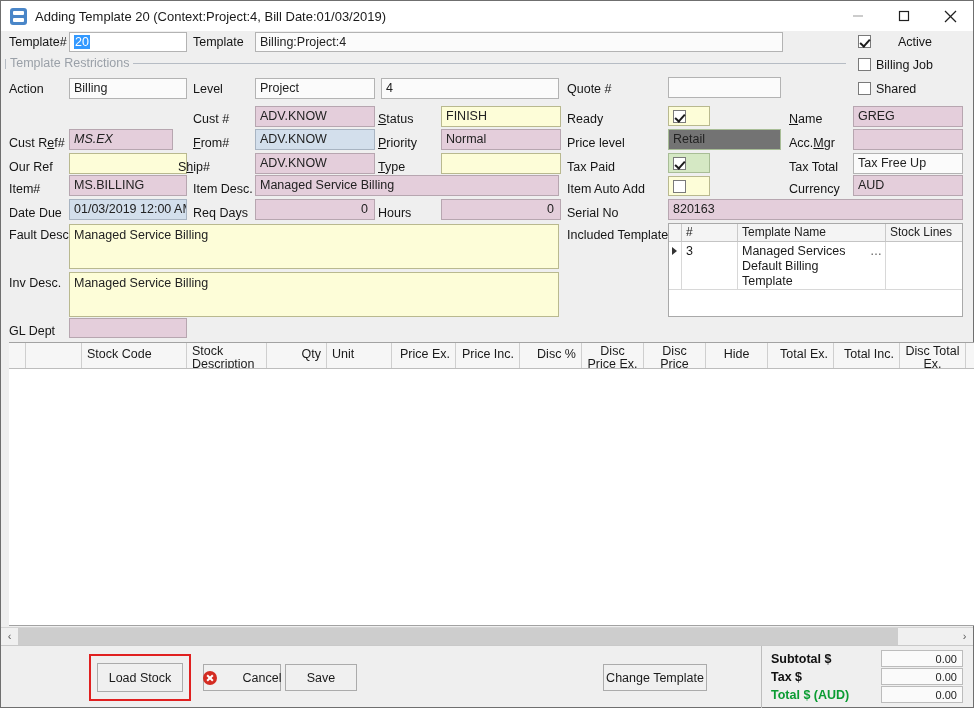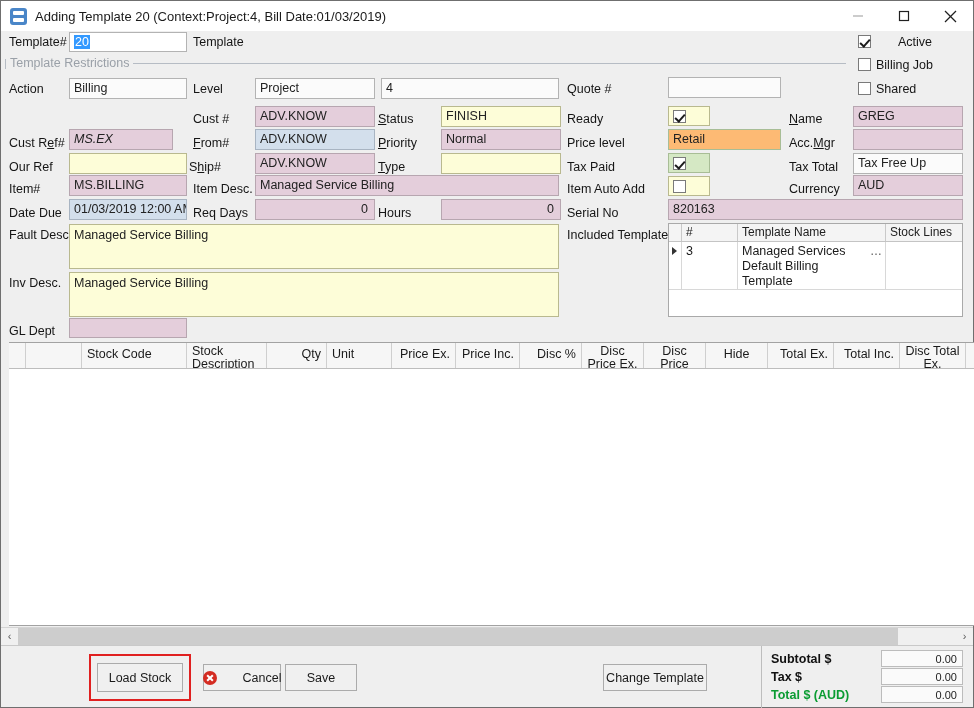--- a/index.html
+++ b/index.html
@@ -54,21 +54,21 @@
     border:1px solid #b3b3b3;
     background:#ffffff;
     font-size:12.5px;color:#222;
     line-height:normal;
     padding:2px 4px 0 4px;
     white-space:nowrap;overflow:hidden;
     font-family:"Liberation Sans", sans-serif;
   }
   .fld.pink{background:#e4cedb;border-color:#b7a6b0;}
   .fld.yellow{background:#fdfdd8;border-color:#b9b98f;}
-  .fld.green{background:#fdba74;border-color:#a8bd96;}
+  .fld.green{background:#737373;border-color:#a8bd96;}
   .fld.blue{background:#d3dfec;border-color:#a8b4c2;}
   .fld.plain{background:#fbfbfb;border-color:#b3b3b3;}
   .fld.right{text-align:right;padding-right:6px;}
   .fld.multiline{white-space:pre-wrap;padding-top:3px;}
 
   .chk{
     position:absolute;box-sizing:border-box;
     width:13px;height:13px;border:1px solid #7a7a7a;background:#fff;
   }
   .chk.on:after{
@@ -220,20 +220,21 @@
           </svg>
       </div>
     </div>
   </div>
 
   <div class="lbl" style="left:8px;top:34px;">Template#</div>
   <div class="fld" style="left:68px;top:31px;width:118px;height:20px;background:#fff;border-color:#b3b3b3;">
     <span style="background:#3399ff;color:#fff;padding:0 1px;">20</span>
   </div>
   <div class="lbl" style="left:192px;top:34px;">Template</div>
+  <div class="fld plain" style="left:254px;top:31px;width:528px;height:20px;">Billing:Project:4</div>
 
   <div class="chk on" style="left:857px;top:34px;"></div>
   <div class="lbl" style="left:875px;top:34px;margin-left:22px;">Active</div>
   <div class="chk" style="left:857px;top:57px;"></div>
   <div class="lbl" style="left:875px;top:57px;">Billing Job</div>
   <div class="chk" style="left:857px;top:81px;"></div>
   <div class="lbl" style="left:875px;top:81px;">Shared</div>
 
   <div class="grp-label" style="left:6px;top:55px;">Template Restrictions</div>
   <div class="grp-line" style="left:110px;top:62px;width:735px;"></div>
@@ -258,21 +259,21 @@
 
   <div class="lbl" style="left:8px;top:205px;">Date Due</div>
   <div class="fld blue" style="left:68px;top:198px;width:118px;height:21px;">01/03/2019 12:00 AM</div>
 
   <div class="lbl" style="left:192px;top:111px;">Cust #</div>
   <div class="fld pink" style="left:254px;top:105px;width:120px;height:21px;">ADV.KNOW</div>
 
   <div class="lbl" style="left:192px;top:135px;"><u>F</u><span>rom#</span></div>
   <div class="fld blue" style="left:254px;top:128px;width:120px;height:21px;">ADV.KNOW</div>
 
-  <div class="lbl" style="left:188px;top:159px;"><span>S</span><u>h</u><span>ip#</span></div>
+  <div class="lbl" style="left:177px;top:159px;"><span>S</span><u>h</u><span>ip#</span></div>
   <div class="fld pink" style="left:254px;top:152px;width:120px;height:21px;">ADV.KNOW</div>
 
   <div class="lbl" style="left:192px;top:181px;">Item Desc.</div>
   <div class="fld pink" style="left:254px;top:174px;width:304px;height:21px;">Managed Service Billing</div>
 
   <div class="lbl" style="left:192px;top:205px;">Req Days</div>
   <div class="fld pink right" style="left:254px;top:198px;width:120px;height:21px;">0</div>
 
   <div class="lbl" style="left:377px;top:111px;"><u>S</u><span>tatus</span></div>
   <div class="fld yellow" style="left:440px;top:105px;width:120px;height:21px;">FINISH</div>

